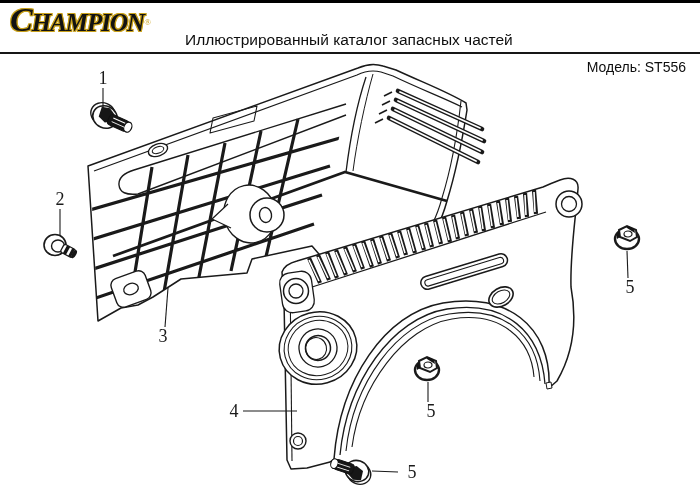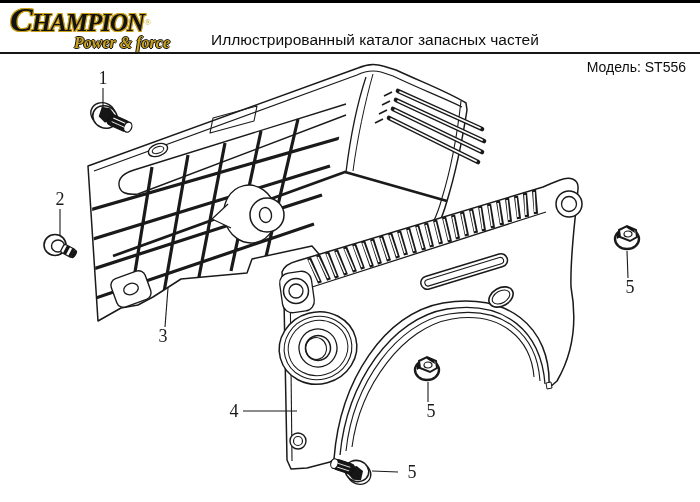--- a/index.html
+++ b/index.html
@@ -12,35 +12,34 @@
   .brand-name{display:inline-block;font-family:"Liberation Serif",serif;font-style:italic;
       font-weight:bold;font-size:25px;color:#121212;letter-spacing:-1px;
       text-shadow:1px 0 #C9A11C,-1px 0 #C9A11C,0 1px #C9A11C,0 -1px #C9A11C,
                   1px 1px #C9A11C,-1px -1px #C9A11C,1px -1px #C9A11C,-1px 1px #C9A11C;}
   .brand-name::first-letter{font-size:34px;}
   .brand-reg{font-family:"Liberation Serif",serif;font-size:9px;color:#C9A11C;
       text-shadow:none;vertical-align:super;}
   .tagline{font-family:"Liberation Serif",serif;font-style:italic;font-weight:bold;
       font-size:16px;color:#C9A11C;text-align:right;padding-right:2px;margin-top:-3px;
       text-shadow:1px 0 #151515,-1px 0 #151515,0 1px #151515,0 -1px #151515;}
-  .title{position:absolute;top:31px;left:185px;width:380px;text-align:center;
+  .title{position:absolute;top:31px;left:185px;width:380px;text-align:left;
       font-size:15.5px;color:#0d0d0d;}
   .model{position:absolute;top:33px;right:14px;font-size:14px;color:#0d0d0d;margin-top:26px;}
   svg.diagram{position:absolute;top:0;left:0;}
   svg text.callout{font-family:"Liberation Serif",serif;font-size:18px;fill:#1a1a1a;}
 </style>
 </head>
 <body>
 
 <div class="top-rule"></div>
 
 <div class="header">
   <div class="logo">
     <div class="brand-row"><span class="brand-name">CHAMPION</span><sup class="brand-reg">®</sup></div>
-    <div class="tagline">Power &amp; force</div>
   </div>
   <div class="title">Иллюстрированный каталог запасных частей</div>
   <div class="model">Модель: ST556</div>
 </div>
 <div class="header-rule"></div>
 
 <svg class="diagram" viewBox="0 0 700 502" width="700" height="502">
   <defs>
     <clipPath id="faceClip">
       <polygon points="90,168 348,102 312,246 252,259 247,273 181,279 153,297 138,305 121,308 98,321"></polygon>

